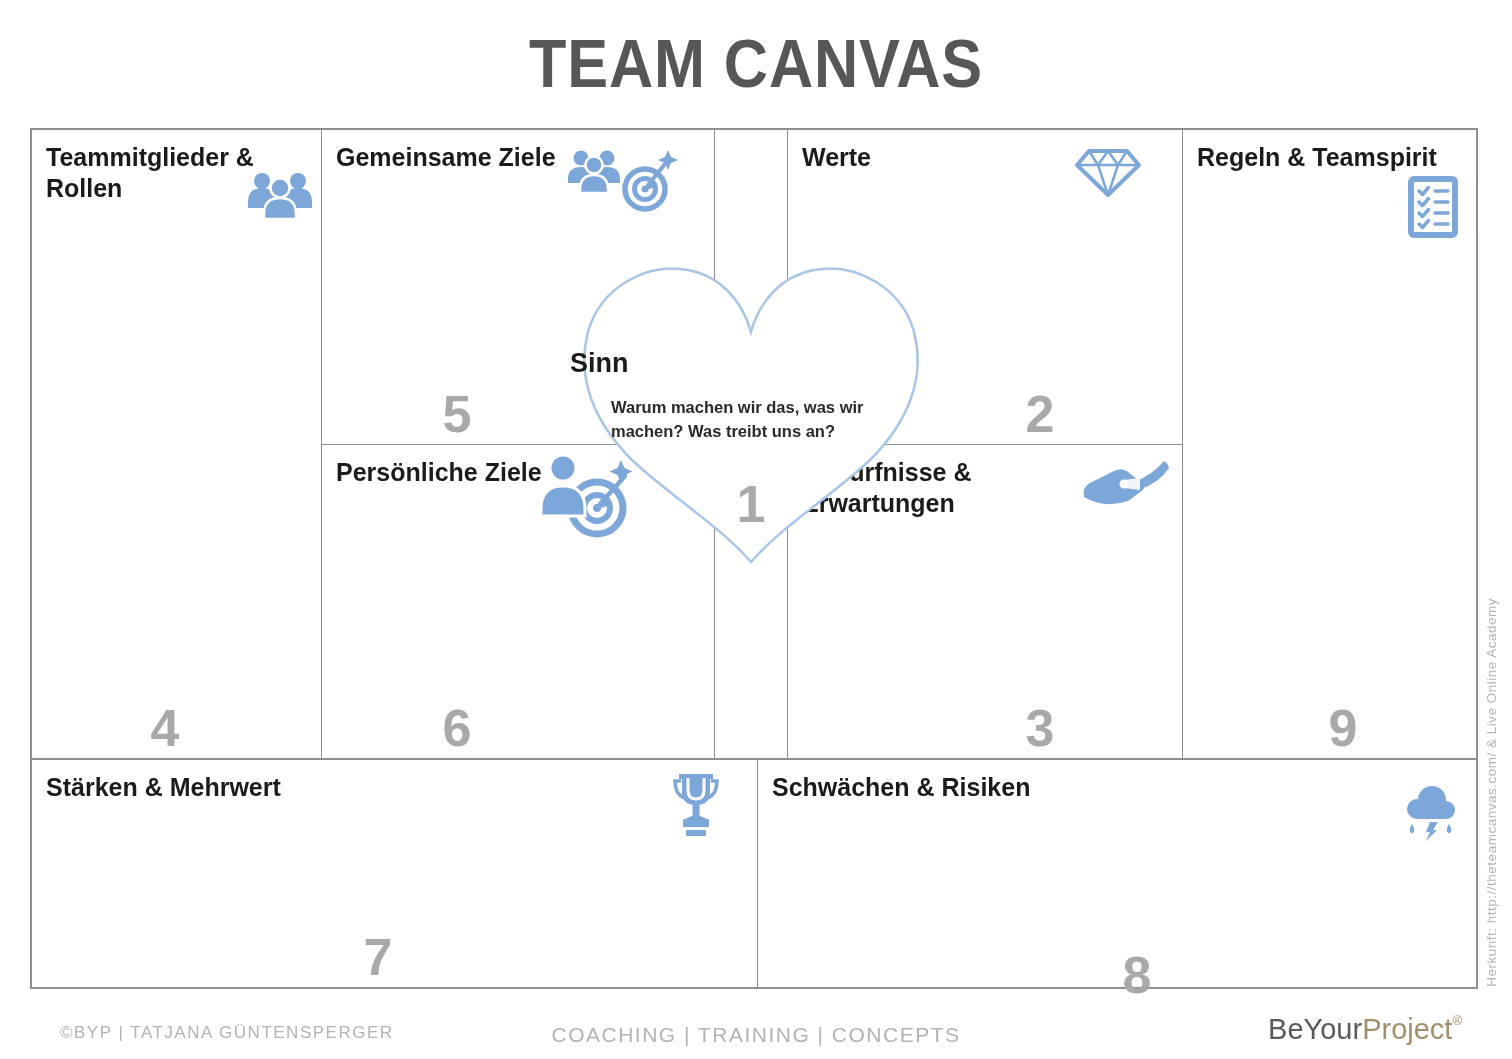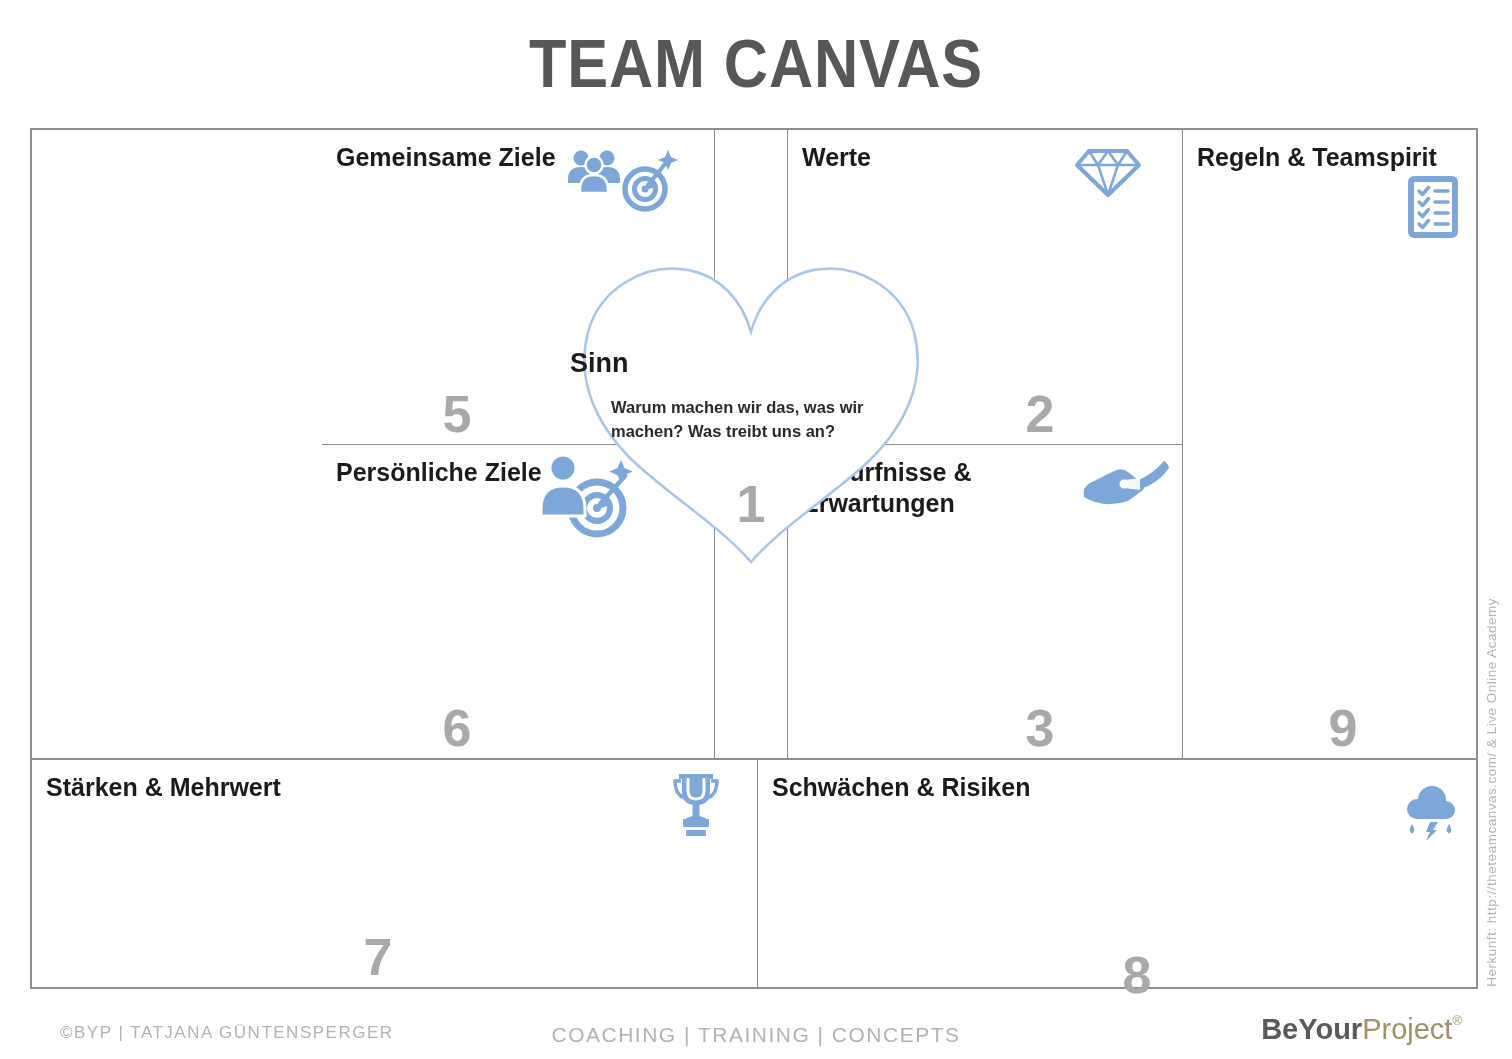--- a/index.html
+++ b/index.html
@@ -70,38 +70,52 @@
   
   .footer-left{
     position:absolute;left:60px;top:1023px;font-size:17px;letter-spacing:1.5px;
     color:var(--footer-gray);
   }
   .footer-center{
     position:absolute;left:0;top:1023px;width:100%;text-align:center;
     font-size:21px;letter-spacing:1.5px;color:var(--footer-gray);
   }
   .footer-logo{position:absolute;right:50px;top:1013px;font-size:29px;white-space:nowrap;}
-  .logo-bold{font-weight:bold;color:var(--logo-dark);text-align:right;}
+  .logo-bold{font-weight:normal;color:var(--logo-dark);text-align:right;}
   .logo-light{font-weight:normal;color:var(--logo-tan);}
   .logo-mark{font-size:13px;color:var(--logo-tan);vertical-align:14px;}
   .source-note{
     position:absolute;left:1484px;bottom:72px;
     writing-mode:vertical-rl;transform:rotate(180deg);
     font-size:13.5px;letter-spacing:.5px;color:var(--footer-gray);white-space:nowrap;
   }
 </style>
 </head>
 <body>
 
 <div class="page">
 
   <div class="page-title">TEAM CANVAS</div>
 
   <div class="canvas">
 
+    <div class="cell cell-a br">
+      <div class="cell-label w240">Teammitglieder &amp; Rollen</div>
+      <svg class="icon" style="left:215px;top:40px" width="66" height="50" viewBox="0 0 66 50">
+        <g fill="var(--icon-blue)">
+          <circle cx="15" cy="11" r="8"></circle>
+          <path d="M1 32 Q1 18 15 18 Q29 18 29 32 v6 H1 Z"></path>
+          <circle cx="51" cy="11" r="8"></circle>
+          <path d="M37 32 Q37 18 51 18 Q65 18 65 32 v6 H37 Z"></path>
+          <circle cx="33" cy="18" r="9.5" stroke="#fff" stroke-width="2.5"></circle>
+          <path d="M17 44 Q17 28 33 28 Q49 28 49 44 v5 H17 Z" stroke="#fff" stroke-width="2.5"></path>
+        </g>
+      </svg>
+      <div class="num" style="left:83px">4</div>
+    </div>
 
     <div class="cell cell-btop br bb">
       <div class="cell-label">Gemeinsame Ziele</div>
       <svg class="icon" style="left:246px;top:18px" width="112" height="64" viewBox="0 0 112 64">
         <g fill="var(--icon-blue)">
           <circle cx="13" cy="10" r="7.5"></circle>
           <path d="M0 31 Q0 19 13 19 Q26 19 26 31 v4 H0 Z"></path>
           <circle cx="39" cy="10" r="7.5"></circle>
           <path d="M26 31 Q26 19 39 19 Q52 19 52 31 v4 H26 Z"></path>
           <circle cx="26" cy="17" r="8.5" stroke="#fff" stroke-width="2.5"></circle>

